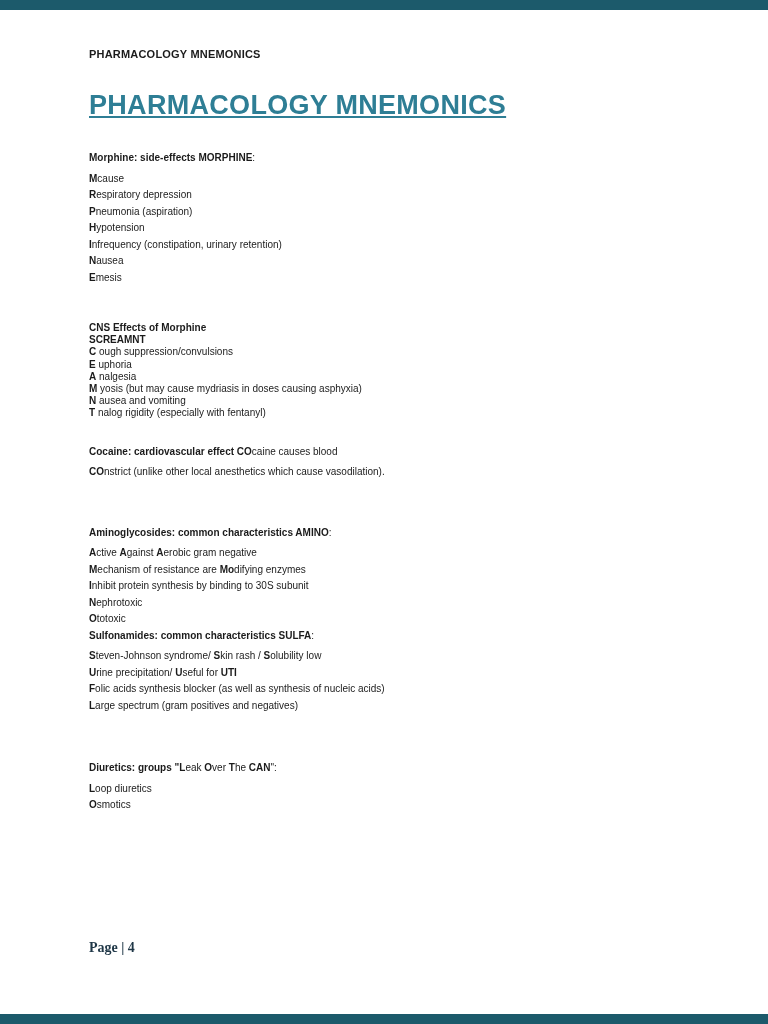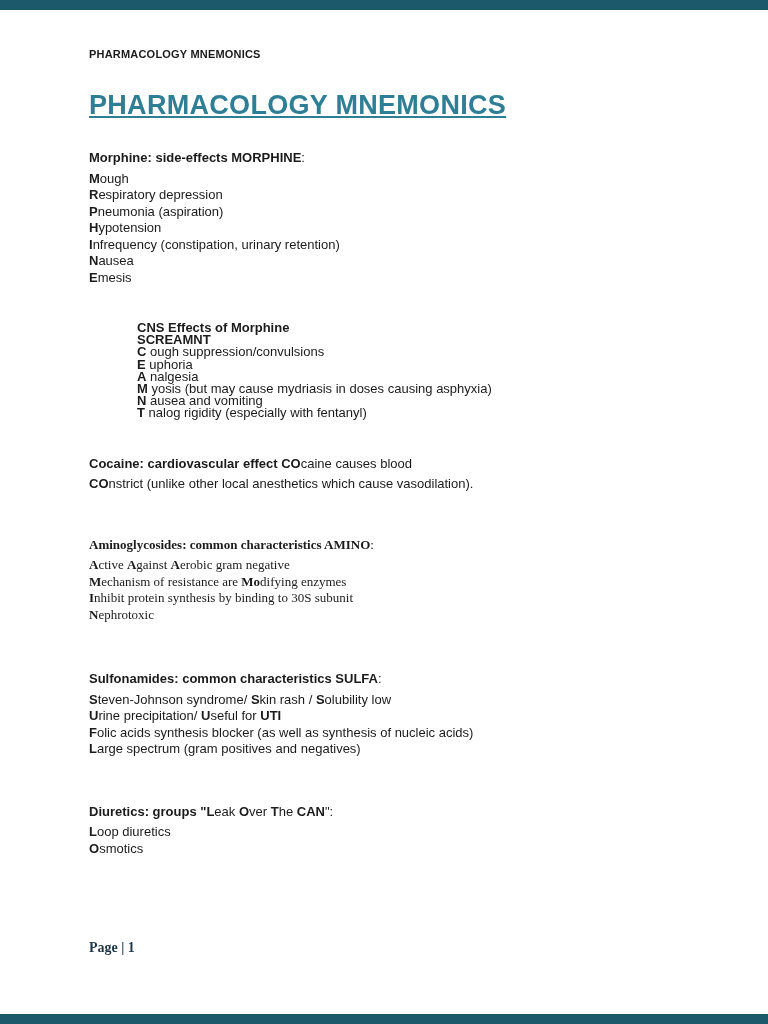--- a/index.html
+++ b/index.html
@@ -18,52 +18,52 @@
   .header{
     position:absolute;top:48px;left:89px;
     font-size:11px;font-weight:bold;color:#1b1b1b;letter-spacing:0.2px;
   }
   .title{
     position:absolute;top:90px;left:89px;margin:0;
     font-size:27px;font-weight:bold;color:var(--accent);
     text-decoration:underline;letter-spacing:0.3px;white-space:nowrap;
   }
   .sections{position:absolute;top:150px;left:89px;right:55px;}
-  .section{font-size:13px;color:#1b1b1b;}
+  .section{font-size:10px;color:#1b1b1b;}
   .section .line{line-height:16.5px;white-space:nowrap;}
-  .section.compact .line{line-height:12.2px;margin-left:48px;}
+  .section.compact .line{line-height:12.2px;}
   .heading-block{margin-bottom:4px;}
   .section.compact .heading-block{margin-bottom:0;}
   .b{font-weight:bold;}
   .r{font-weight:normal;}
   .section:nth-child(2){margin-top:36px;}
-  .section:nth-child(3){margin-top:36px;}
-  .section:nth-child(4){margin-top:44px;font-family:Liberation Serif, serif;}
-  .section:nth-child(5){margin-top:48px;}
+  .section:nth-child(3){margin-top:24px;}
+  .section:nth-child(4){margin-top:44px;}
+  .section:nth-child(5){}
   .section:nth-child(6){margin-top:46px;}
   .footer{
     position:absolute;top:940px;left:89px;
     font-family:"Liberation Serif", serif;font-size:14px;font-weight:bold;
     color:var(--footer-color);
   }
 </style>
 </head>
 <body>
 
 <div class="bar top"></div>
 
 <div>
   <div class="header">PHARMACOLOGY MNEMONICS</div>
   <h1 class="title">PHARMACOLOGY MNEMONICS</h1>
   <div class="sections">
       <section class="section">
         <div class="heading-block">
           <div class="line heading-line"><span class="b">Morphine: side-effects MORPHINE</span><span class="r">:</span></div>
         </div>
-        <div class="line"><span class="b">M</span><span class="r">ough</span></div>
+        <div class="line"><span class="b">M</span><span class="r">cause</span></div>
         <div class="line"><span class="b">R</span><span class="r">espiratory depression</span></div>
         <div class="line"><span class="b">P</span><span class="r">neumonia (aspiration)</span></div>
         <div class="line"><span class="b">H</span><span class="r">ypotension</span></div>
         <div class="line"><span class="b">I</span><span class="r">nfrequency (constipation, urinary retention)</span></div>
         <div class="line"><span class="b">N</span><span class="r">ausea</span></div>
         <div class="line"><span class="b">E</span><span class="r">mesis</span></div>
       </section>
       <section class="section compact">
         <div class="heading-block">
           <div class="line heading-line"><span class="b">CNS Effects of Morphine</span></div>
@@ -83,34 +83,35 @@
         <div class="line"><span class="b">CO</span><span class="r">nstrict (unlike other local anesthetics which cause vasodilation).</span></div>
       </section>
       <section class="section">
         <div class="heading-block">
           <div class="line heading-line"><span class="b">Aminoglycosides: common characteristics AMINO</span><span class="r">:</span></div>
         </div>
         <div class="line"><span class="b">A</span><span class="r">ctive </span><span class="b">A</span><span class="r">gainst </span><span class="b">A</span><span class="r">erobic gram negative</span></div>
         <div class="line"><span class="b">M</span><span class="r">echanism of resistance are </span><span class="b">Mo</span><span class="r">difying enzymes</span></div>
         <div class="line"><span class="b">I</span><span class="r">nhibit protein synthesis by binding to 30S subunit</span></div>
         <div class="line"><span class="b">N</span><span class="r">ephrotoxic</span></div>
+        <div class="line"><span class="b">O</span><span class="r">totoxic</span></div>
       </section>
       <section class="section">
         <div class="heading-block">
           <div class="line heading-line"><span class="b">Sulfonamides: common characteristics SULFA</span><span class="r">:</span></div>
         </div>
         <div class="line"><span class="b">S</span><span class="r">teven-Johnson syndrome/ </span><span class="b">S</span><span class="r">kin rash / </span><span class="b">S</span><span class="r">olubility low</span></div>
         <div class="line"><span class="b">U</span><span class="r">rine precipitation/ </span><span class="b">U</span><span class="r">seful for </span><span class="b">UTI</span></div>
         <div class="line"><span class="b">F</span><span class="r">olic acids synthesis blocker (as well as synthesis of nucleic acids)</span></div>
         <div class="line"><span class="b">L</span><span class="r">arge spectrum (gram positives and negatives)</span></div>
       </section>
       <section class="section">
         <div class="heading-block">
           <div class="line heading-line"><span class="b">Diuretics: groups "</span><span class="b">L</span><span class="r">eak </span><span class="b">O</span><span class="r">ver </span><span class="b">T</span><span class="r">he </span><span class="b">CAN</span><span class="r">":</span></div>
         </div>
         <div class="line"><span class="b">L</span><span class="r">oop diuretics</span></div>
         <div class="line"><span class="b">O</span><span class="r">smotics</span></div>
       </section>
     </div>
-  <div class="footer">Page | 1</div>
+  <div class="footer">Page | 4</div>
 </div>
 
 <div class="bar bottom"></div>
 
 </body></html>

